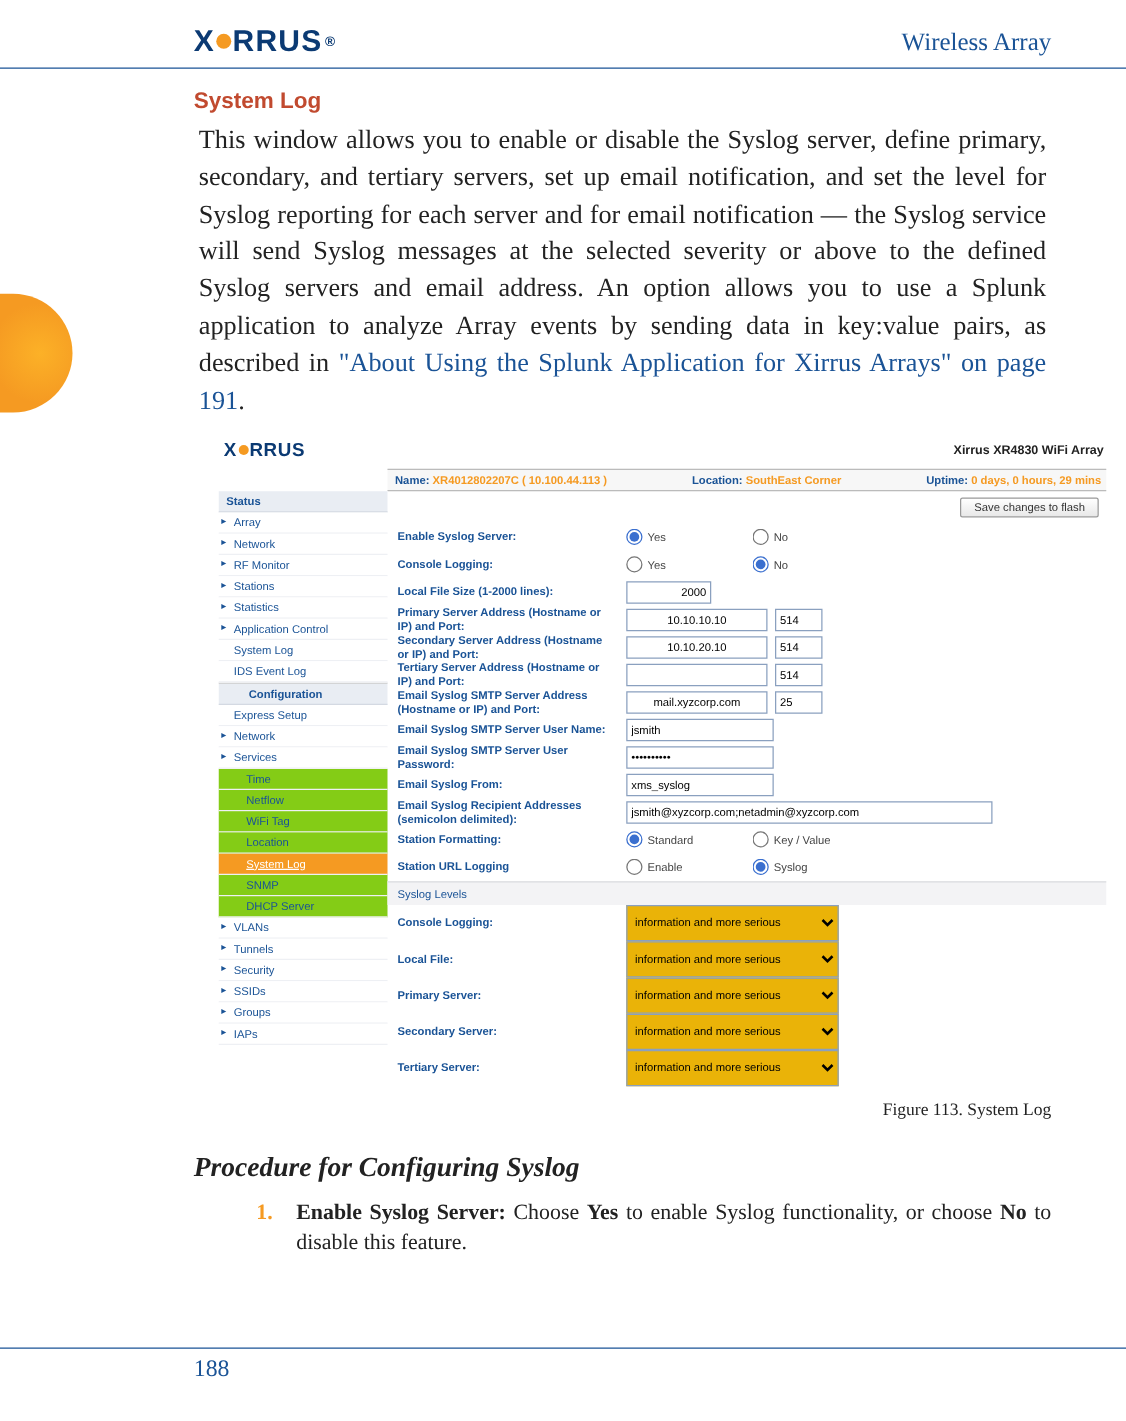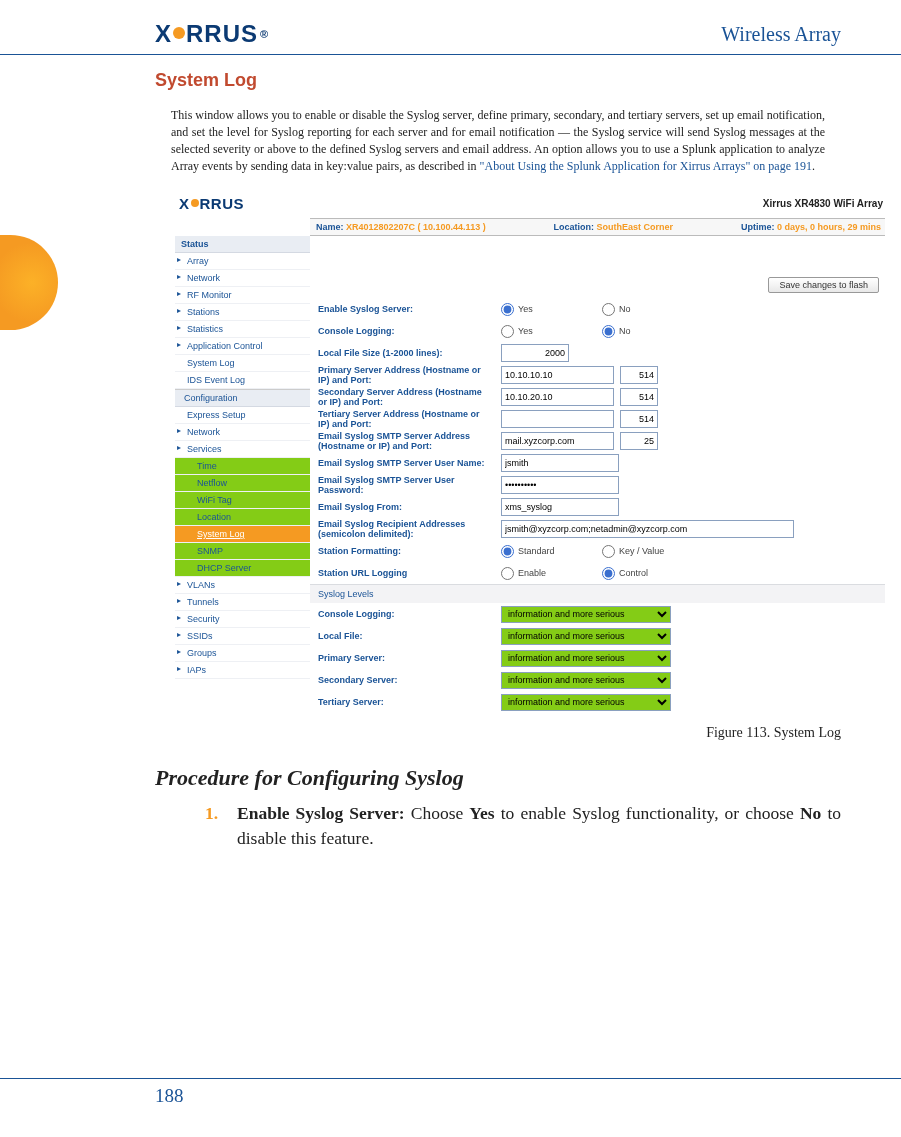--- a/index.html
+++ b/index.html
@@ -53,22 +53,22 @@
     padding: 15px 60px 0 155px;
   }
   h2.section-title {
     margin: 0 0 6px 0;
     font-family: Arial, Helvetica, sans-serif;
     font-weight: 700;
     color: #c14a2f;
     font-size: 18px;
   }
   p.body-text {
-    margin: 16px;
-    font-size: 12px;
+    margin: 4px;
+    font-size: 21px;
     line-height: 1.42;
     text-align: justify;
   }
   .link { color: #1a5396; }
   
   .shot {
     margin: 12px 0 0 20px;
     width: 710px;
     background: #fff;
     font-family: Arial, Helvetica, sans-serif;
@@ -122,35 +122,35 @@
   .shot-nav {
     width: 135px;
     background: #fff;
     font-size: 9px;
   }
   .nav-top { color: #1a5396; font-weight: 700; background: #e9edf3; padding: 3px 6px; border-bottom: 1px solid #d4d9e2;}
   .nav-item { color: #1a5396; padding: 3px 6px 3px 12px; background: #fff; border-bottom: 1px solid #eef0f4; position: relative;}
   .nav-item.exp::before { content: "▸"; color: #1a5396; position: absolute; left: 2px; top: 2px; font-size: 8px;}
   .nav-sub { color: #1a5396; padding: 3px 6px 3px 22px; background: #84cc16; border-bottom: 1px solid #eef0f4;}
   .nav-sub.sel { background: #f59a22; color: #fff; text-decoration: underline; }
-  .nav-head { color: #1a5396; font-weight: 400; background: #e9edf3; padding: 3px 9px; border-top: 1px solid #ccc; border-bottom: 1px solid #d4d9e2;}
+  .nav-head { color: #1a5396; font-weight: 700; background: #e9edf3; padding: 3px 24px; border-top: 1px solid #ccc; border-bottom: 1px solid #d4d9e2;}
   .shot-main { flex: 1; padding: 2px 4px 0 8px; }
-  .save-row { text-align: right; margin-bottom: 4px; height: 20px; margin-top: 36px;}
+  .save-row { text-align: right; margin-bottom: 4px; height: 20px;}
   .frow { display: flex; align-items: center; min-height: 22px; }
   .flabel { width: 175px; color: #1a5396; font-weight: 700; font-size: 9px; padding-right: 8px; line-height: 1.15;}
   .fcontrols { flex: 1; display: flex; gap: 6px; align-items: center; }
   .radio-col { display: inline-flex; align-items: center; width: 95px; color: #444; font-size: 9px;}
   .radio-col input { margin: 0 4px 0 0; accent-color: #3a6fcf;}
   input.txt { border: 1px solid #8aa0bf; font-size: 9px; padding: 1px 3px; height: 14px; background: #fff;}
-  input.txt.addr { width: 105px; }
-  input.txt.port { width: 30px; text-align: right; }
+  input.txt.addr { width: 105px; text-align: center; }
+  input.txt.port { width: 30px; }
   input.txt.file { width: 60px; text-align: right; }
   input.txt.user { width: 110px; }
   input.txt.wide { width: 285px; }
-  select.sel { border: 1px solid #8aa0bf; font-size: 9px; padding: 0 2px; height: 17px; width: 170px; background: #84cc16;}
+  select.sel { border: 1px solid #8aa0bf; font-size: 9px; padding: 0 2px; height: 29px; width: 170px; background: #eab308;}
   .subhead { color: #1a5396; font-weight: 400; background: #f3f3f5; padding: 4px 8px; margin: 0 -4px 0 -8px; border-top: 1px solid #dadce0;}
   .fig-caption {
     text-align: right;
     font-family: "Palatino Linotype", Palatino, serif;
     font-size: 14px;
     margin: 12px 0 24px 0;
   }
   .proc-head {
     font-style: italic;
     font-weight: 700;
@@ -336,21 +336,21 @@
           </div>
         <div class="frow">
             <div class="flabel">Station URL Logging</div>
           <div class="fcontrols">
             <label class="radio-col">
                 <input type="radio" style="">
                 <span>Enable</span>
               </label>
             <label class="radio-col">
                 <input type="radio" checked="" style="">
-                <span>Control</span>
+                <span>Syslog</span>
               </label>
           </div>
           </div>
         <div class="subhead">Syslog Levels</div>
         <div class="frow">
             <div class="flabel">Console Logging:</div>
           <div class="fcontrols">
               <select class="sel"><option>information and more serious</option></select>
             </div>
           </div>

